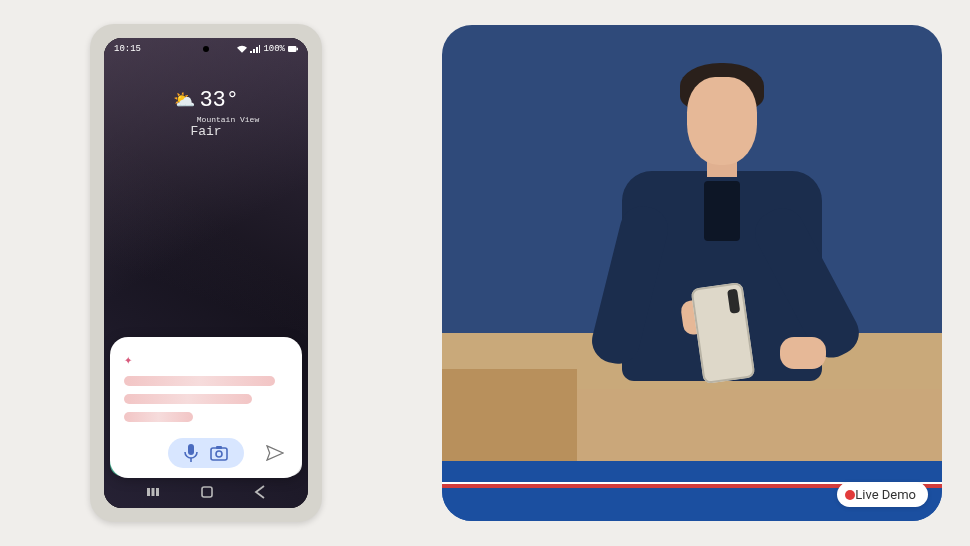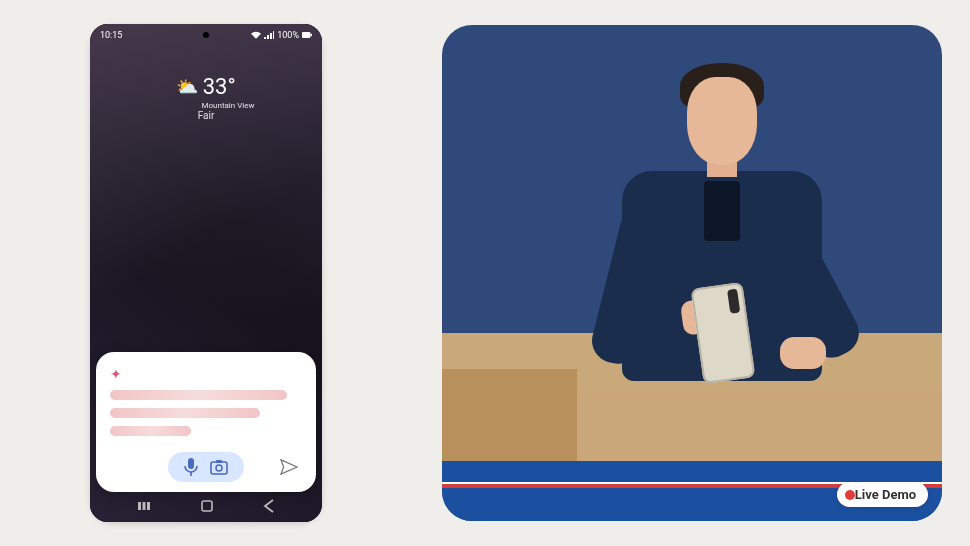--- a/index.html
+++ b/index.html
@@ -26,23 +26,24 @@
     display: flex;
     justify-content: center;
     align-items: center;
     margin-left: 60px;
   }
   .phone {
     width: 232px;
     height: 498px;
     background: #d6d4cd;
     border-radius: 24px;
-    padding: 0;
+    padding: 14px;
     position: relative;
     box-shadow: 0 2px 6px rgba(0,0,0,0.15);
+    font-family: Liberation Mono, monospace;
   }
   .phone-screen {
     width: 100%;
     height: 100%;
     background: #1a161f;
     border-radius: 18px;
     position: relative;
     overflow: hidden;
     display: flex;
     flex-direction: column;
@@ -88,21 +89,21 @@
     position: relative;
     z-index: 3;
     text-align: center;
     margin-top: 28px;
     color: #fff;
   }
   .weather-row { display: flex; align-items: center; justify-content: center; gap: 4px; }
   .weather-icon { font-size: 18px; line-height: 1; }
   .weather-temp { font-size: 22px; font-weight: 400; }
   .weather-loc  { font-size: 8px; margin-top: 2px; opacity: 0.85; margin-left: 44px; }
-  .weather-cond { font-size: 10px; opacity: 0.85; }
+  .weather-cond { font-size: 13px; opacity: 0.85; }
 
   .dock {
     position: relative;
     z-index: 3;
     margin-top: auto;
     display: flex;
     justify-content: center;
     gap: 8px;
     padding: 0 12px 2px;
   }
@@ -321,21 +322,21 @@
   .badge {
     position: absolute;
     right: 14px;
     bottom: 14px;
     background: #fff;
     border-radius: 16px;
     padding: 5px 12px 5px 8px;
     display: flex;
     align-items: center;
     font-size: 13px;
-    font-weight: 700;
+    font-weight: 400;
     color: #333;
     box-shadow: 0 1px 4px rgba(0,0,0,0.15);
   }
   .badge .dot {
     width: 10px; height: 10px; border-radius: 50%; background: #e23b3b;
   }
 </style>
 </head>
 <body>
 

